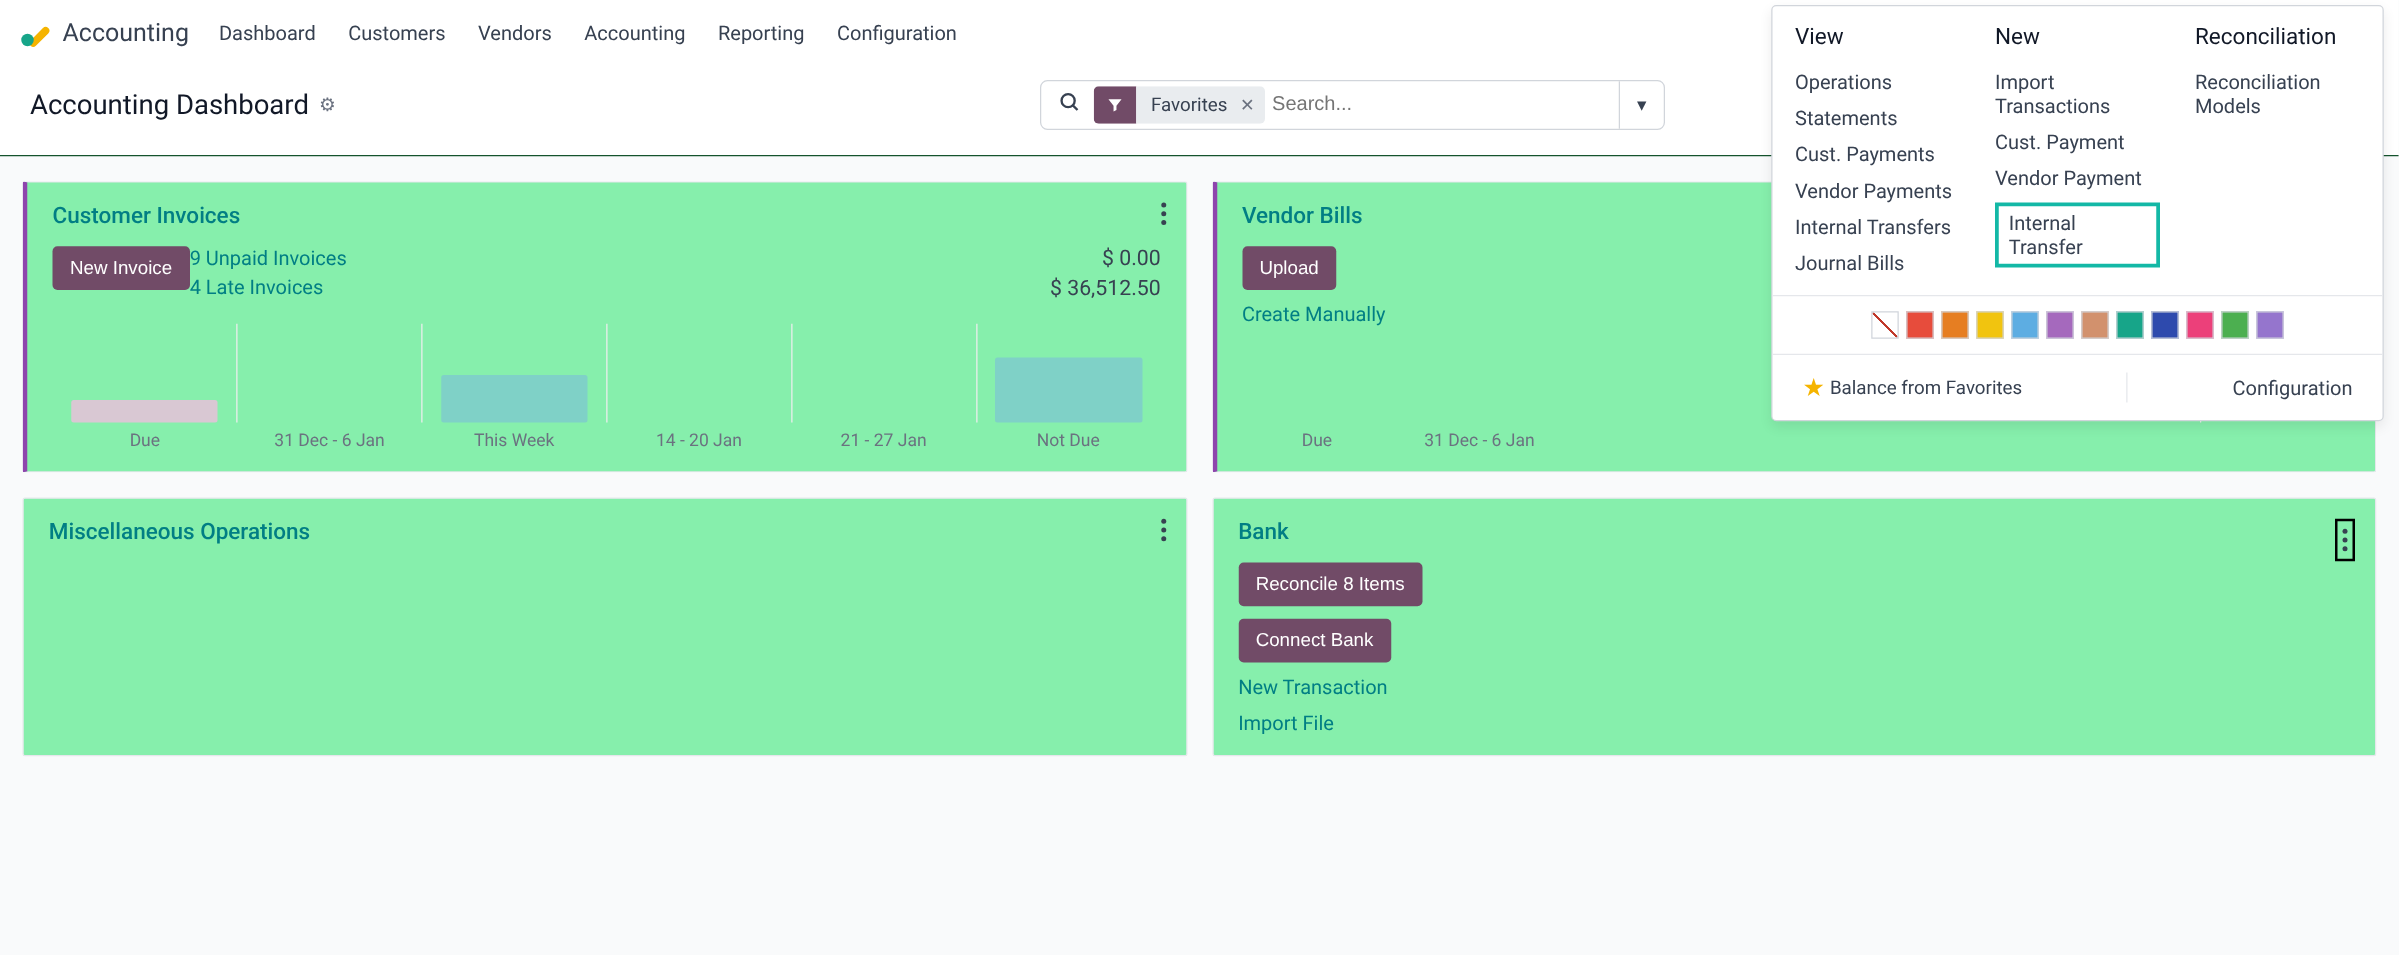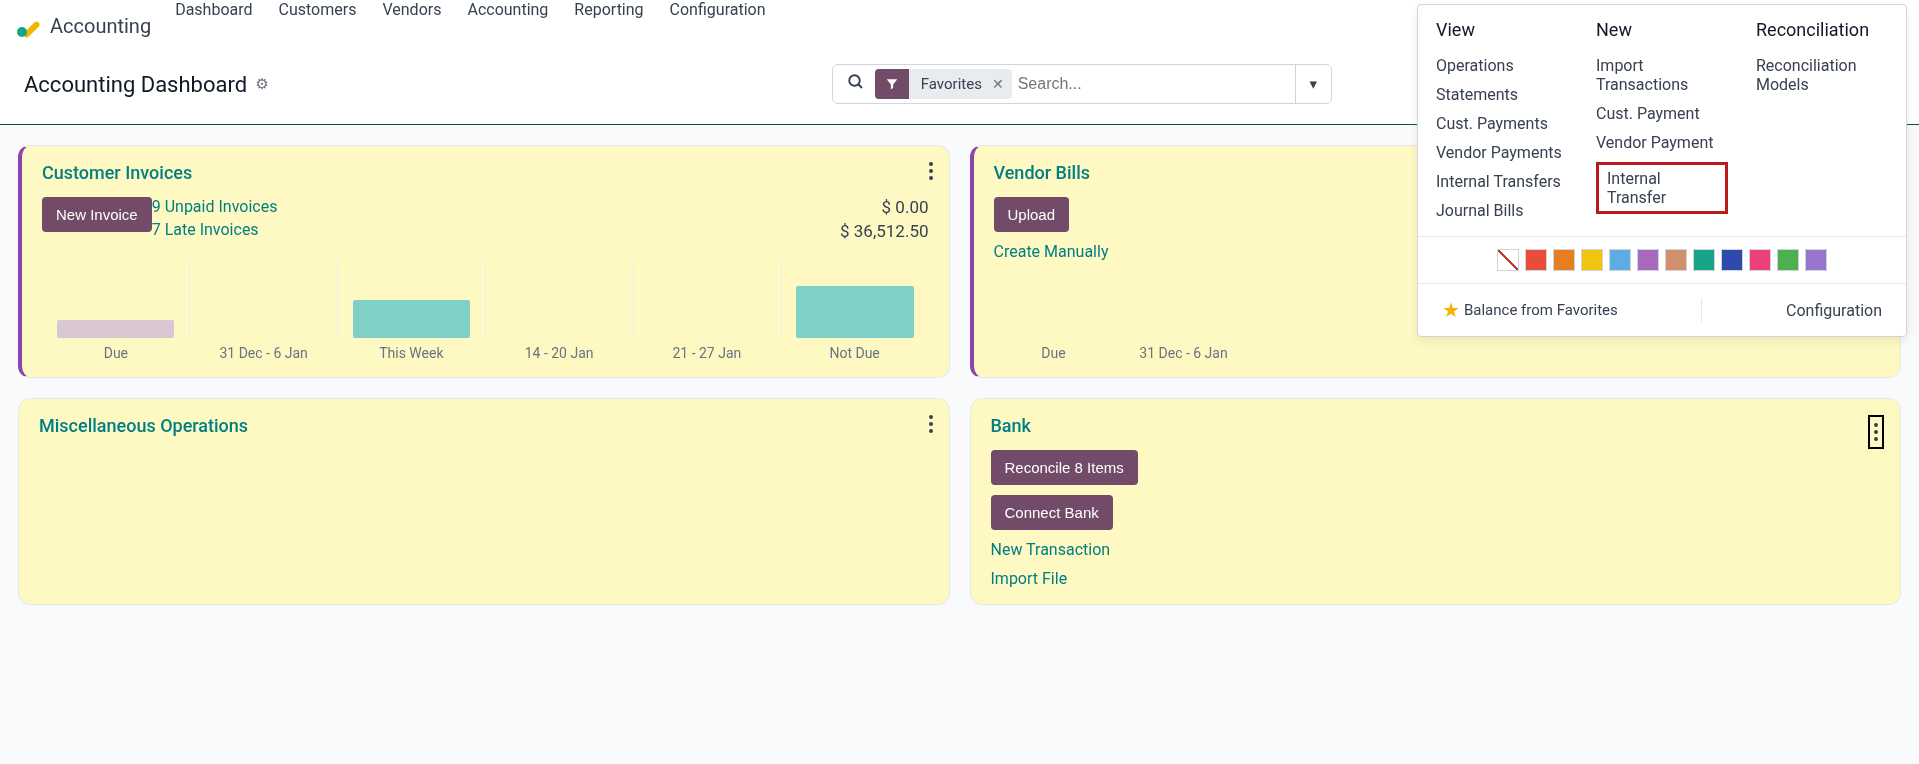--- a/index.html
+++ b/index.html
@@ -1,36 +1,36 @@
 <!DOCTYPE html>
 <html><head>
 <meta charset="utf-8">
 <style>
   * { margin: 0; padding: 0; box-sizing: border-box; }
   body { font-family: -apple-system, BlinkMacSystemFont, "Segoe UI", Roboto, sans-serif; font-size: 15px; color: #374151; background: #f9fafb; }
-  .topbar { background: #fff; height: 52px; display: flex; padding: 0 16px; gap: 24px; }
+  .topbar { background: #fff; height: 52px; display: flex; align-items: center; padding: 0 16px; gap: 24px; }
   .logo { display: flex; align-items: center; gap: 10px; }
   .logo-icon { width: 24px; height: 24px; position: relative; }
   .app-name { font-size: 20px; color: #374151; }
   .nav { display: flex; gap: 26px; }
   .nav a { color: #374151; text-decoration: none; font-size: 16px; cursor: pointer; }
   .subheader { background: #fff; display: flex; align-items: center; padding: 12px 24px 20px; border-bottom: 1px solid #14532d; }
   .page-title { font-size: 22px; color: #111827; display: flex; align-items: center; gap: 8px; }
   .gear-sm { color: #6b7280; font-size: 15px; }
   .search-wrap { margin: 0 auto; display: flex; align-items: center; border: 1px solid #d1d5db; border-radius: 6px; height: 40px; width: 500px; background: #fff; }
   .search-icon { padding: 0 10px 0 14px; color: #374151; }
   .chip-merged { display: flex; align-items: stretch; height: 30px; border-radius: 4px; overflow: hidden; }
   .chip-left { background: #714B67; width: 34px; display:flex; align-items:center; justify-content:center; color:#fff;}
   .chip-right { background: #e9ecef; display:flex; align-items:center; padding: 0 8px 0 12px; gap: 10px; color:#374151;}
   .chip-x { color: #6b7280; cursor: pointer; font-size: 14px;}
   .search-input { border: none; outline: none; flex: 1; font-size: 16px; color: #6b7280; padding-left: 6px; }
   .search-dd { border-left: 1px solid #d1d5db; height: 100%; width: 36px; display: flex; align-items: center; justify-content: center; color: #374151; }
   
   .cards { padding: 20px 18px; display: grid; grid-template-columns: 1fr 1fr; gap: 20px; }
-  .card { background: #fef9c3; border: 1px solid #e5e7eb; border-radius: 12px; position: relative; padding: 16px 20px; }
+  .card { background: #86efac; border: 1px solid #e5e7eb; border-radius: 2px; position: relative; padding: 16px 20px; }
   .card.edge { border-left: 4px solid #8e44ad; }
   .card h2 { color: #017e84; font-size: 18px; font-weight: 500; margin-bottom: 14px; }
   .kebab { position: absolute; top: 16px; right: 16px; cursor: pointer; color: #374151; font-size: 18px; line-height: 6px; display: flex; flex-direction:column; gap:3px;}
   .kebab span{width:4px;height:4px;background:#374151;border-radius:50%;}
   .kebab.boxed { border: 2px solid #000; padding: 6px 4px; }
   .btn { background: #714B67; color: #fff; border: none; border-radius: 4px; padding: 9px 14px; font-size: 15px; cursor: pointer; }
   .link { color: #017e84; cursor: pointer; font-size: 16px; }
   .card-row { display: flex; justify-content: space-between; align-items: flex-start; }
   .stat-links { display: flex; flex-direction: column; gap: 4px; }
   .amounts { display: flex; flex-direction: column; align-items: flex-end; gap: 4px; margin-left:auto; font-size: 17px;}
@@ -46,21 +46,21 @@
   .bank-grid { display:flex; gap: 40px; align-items:flex-start;}
   .bank-table { display:flex; flex-direction:column; gap:4px; min-width:260px;}
   .bank-trow{ display:flex; justify-content:space-between; gap:40px; font-size:16px;}
   
   
   .dd-panel { position: absolute; top: 4px; right: 12px; width: 490px; background: #fff; border: 1px solid #d1d5db; border-radius: 4px; box-shadow: 0 4px 10px rgba(0,0,0,.08); z-index: 100; }
   .dd-cols { display: flex; padding: 14px 18px 16px; gap: 28px; }
   .dd-col { flex: 1; display: flex; flex-direction: column; gap: 10px; }
   .dd-head { font-size: 18px; color: #111827; margin-bottom: 6px; }
   .dd-item { color: #374151; font-size: 16px; cursor: pointer; }
-  .dd-item.boxed { border: 3px solid #b91c1c; padding: 4px 8px; width: fit-content; }
+  .dd-item.boxed { border: 3px solid #14b8a6; padding: 4px 8px; width: fit-content; }
   .dd-colors { display: flex; gap: 6px; padding: 12px 18px; border-top: 1px solid #e5e7eb; justify-content:center;}
   .sw { width: 22px; height: 22px; border: 1px solid #d1d5db; cursor: pointer; }
   .sw.none { background: linear-gradient(to top right, #fff 46%, #c0392b 47%, #c0392b 53%, #fff 54%); }
   .dd-foot { display: flex; justify-content: space-between; align-items: center; padding: 14px 24px; border-top: 1px solid #e5e7eb; }
   .star { color: #f5b400; font-size: 20px; margin-right: 4px; }
   .dd-foot-sep { width:1px; height:24px; background:#e5e7eb;}
   
   .container { position: relative; }
   .mini-date { color:#374151; margin-left: 40px;}
 </style>
@@ -123,21 +123,21 @@
       <div class="kebab">
           <span></span>
           <span></span>
           <span></span>
         </div>
       <h2 class="link">Customer Invoices</h2>
       <div class="card-row">
         <button class="btn">New Invoice</button>
         <div class="stat-links">
           <span class="link">9 Unpaid Invoices</span>
-          <span class="link">7 Late Invoices</span>
+          <span class="link">4 Late Invoices</span>
         </div>
         <div class="amounts">
           <span>$ 0.00</span>
           <span>$ 36,512.50</span>
         </div>
       </div>
       <div class="chart">
         <div class="chart-col">
             <div class="bar" style="height:18px;background:#d9c8d3;"></div>
           </div>

